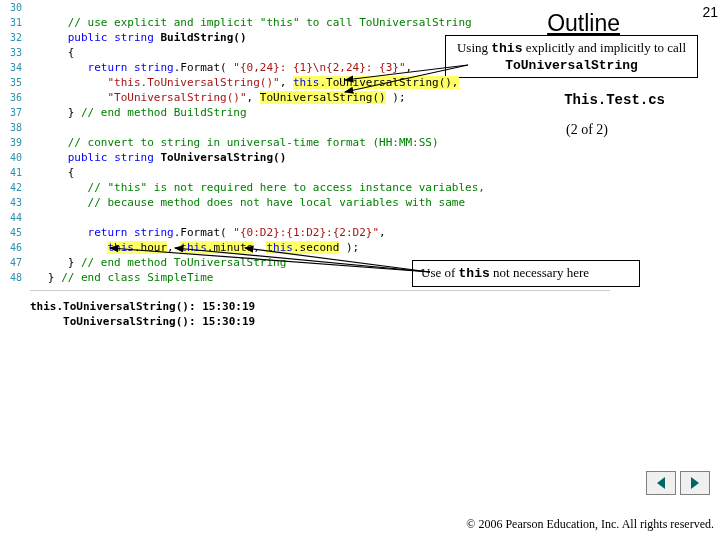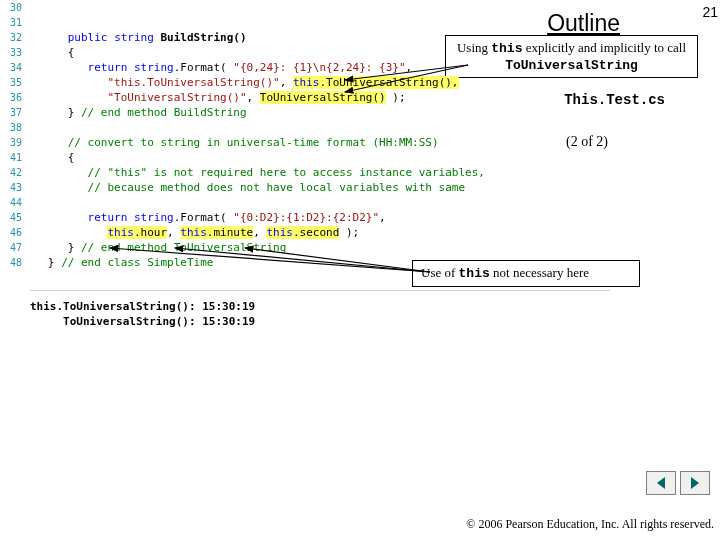--- a/index.html
+++ b/index.html
@@ -106,21 +106,20 @@
     font-size: 14px;
     color: #000;
   }
   .label-pager {
     position: absolute;
     top: 122px;
     right: 112px;
     font-family: "Times New Roman", serif;
     font-size: 14px;
     color: #000;
-    margin-top: 12px;
   }
   .copyright {
     position: absolute;
     bottom: 8px;
     right: 6px;
     font-size: 12px;
     font-family: "Times New Roman", serif;
     text-align: right;
     color: #000;
     line-height: 1.15;
@@ -170,20 +169,21 @@
   <span>Use of </span><span class="mono">this</span><span> not necessary here</span>
 </div>
 
 <div class="code-area" id="code-listing">
     <div class="code-line">
       <span class="lineno">30</span>
       <span class="codetext"><span>      </span></span>
     </div>
     <div class="code-line">
       <span class="lineno">31</span>
+      <span class="codetext"><span>      </span><span class="comment">// use explicit and implicit "this" to call ToUniversalString</span></span>
     </div>
     <div class="code-line">
       <span class="lineno">32</span>
       <span class="codetext"><span>      </span><span class="kw">public</span><span> </span><span class="kw">string</span><span> </span><span class="black bold">BuildString()</span></span>
     </div>
     <div class="code-line">
       <span class="lineno">33</span>
       <span class="codetext"><span class="black">      {</span></span>
     </div>
     <div class="code-line">
@@ -202,20 +202,24 @@
       <span class="lineno">37</span>
       <span class="codetext"><span class="black">      } </span><span class="comment">// end method BuildString</span></span>
     </div>
     <div class="code-line">
       <span class="lineno">38</span>
       <span class="codetext"><span></span></span>
     </div>
     <div class="code-line">
       <span class="lineno">39</span>
       <span class="codetext"><span>      </span><span class="comment">// convert to string in universal-time format (HH:MM:SS)</span></span>
+    </div>
+    <div class="code-line">
+      <span class="lineno">40</span>
+      <span class="codetext"><span>      </span><span class="kw">public</span><span> </span><span class="kw">string</span><span> </span><span class="black bold">ToUniversalString()</span></span>
     </div>
     <div class="code-line">
       <span class="lineno">41</span>
       <span class="codetext"><span class="black">      {</span></span>
     </div>
     <div class="code-line">
       <span class="lineno">42</span>
       <span class="codetext"><span>         </span><span class="comment">// "this" is not required here to access instance variables,</span></span>
     </div>
     <div class="code-line">

